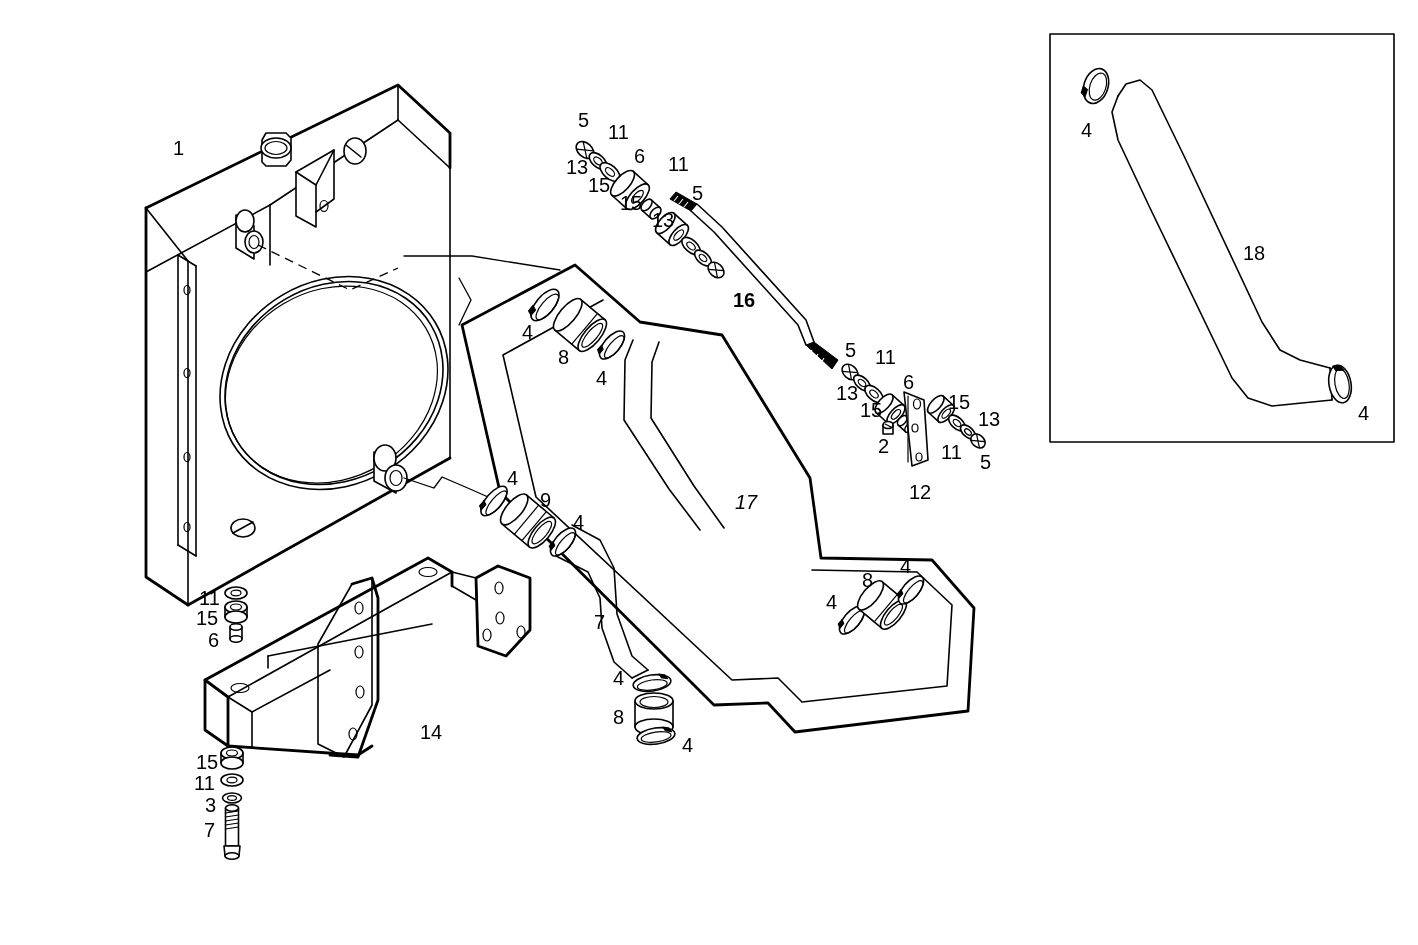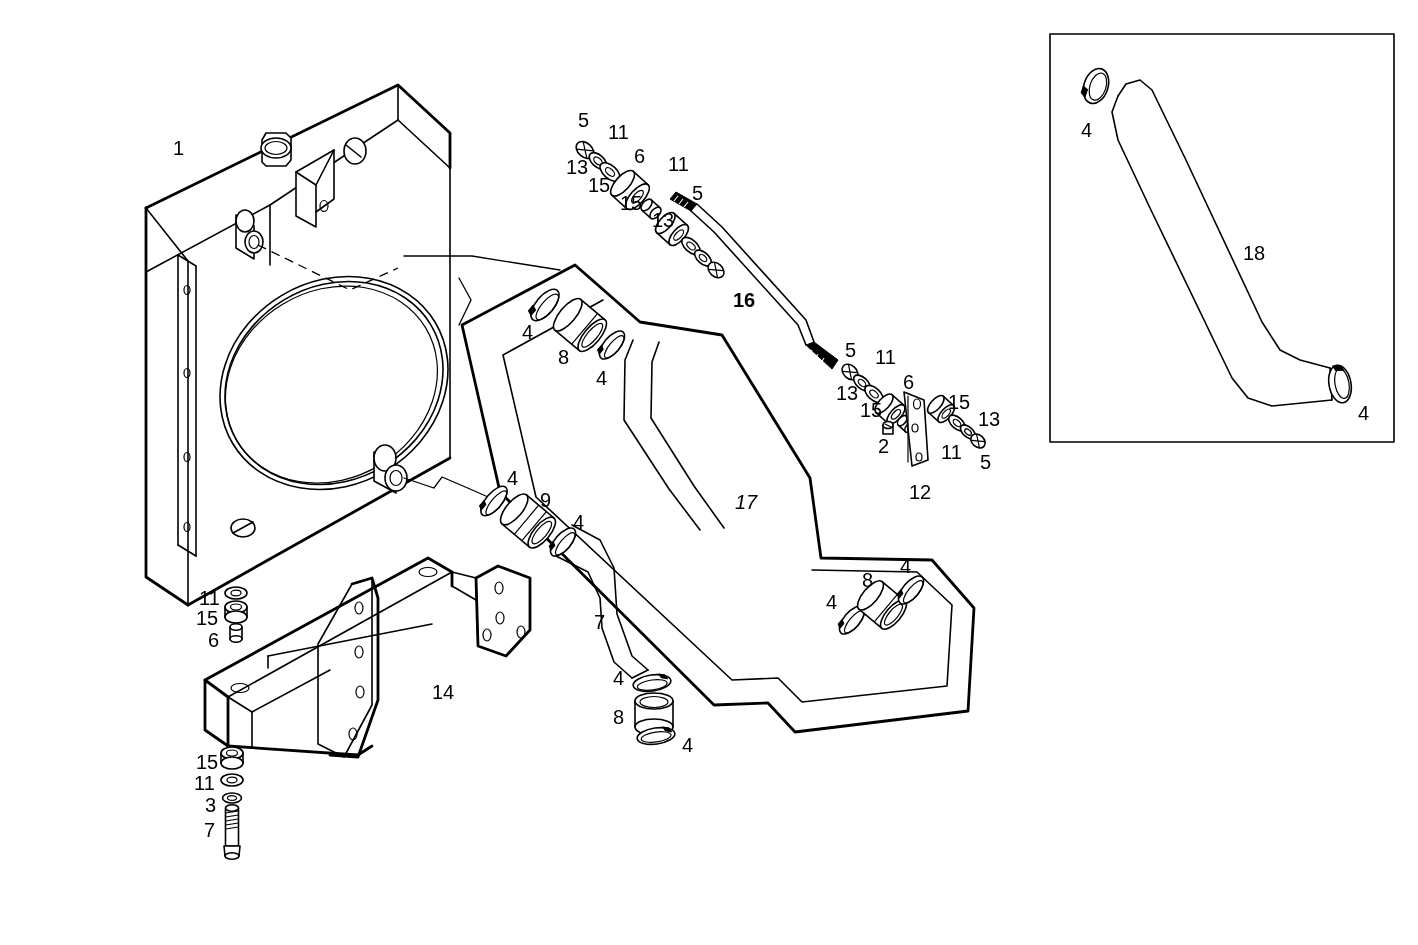--- a/index.html
+++ b/index.html
@@ -485,21 +485,21 @@
   <div class="callout" style="left:682px; top:735px;">4</div>
 
   <div class="callout" style="left:826px; top:592px;">4</div>
   <div class="callout" style="left:862px; top:570px;">8</div>
   <div class="callout" style="left:900px; top:556px;">4</div>
 
   <div class="callout" style="left:199px; top:588px;">11</div>
   <div class="callout" style="left:196px; top:608px;">15</div>
   <div class="callout" style="left:208px; top:630px;">6</div>
 
-  <div class="callout" style="left:420px; top:682px;margin-left:12px;">14</div>
+  <div class="callout" style="left:420px; top:722px;">14</div>
 
   <div class="callout" style="left:196px; top:752px;">15</div>
   <div class="callout" style="left:194px; top:773px;">11</div>
   <div class="callout" style="left:205px; top:795px;">3</div>
   <div class="callout" style="left:204px; top:820px;">7</div>
 
   <div class="callout" style="left:1081px; top:120px;">4</div>
   <div class="callout" style="left:1243px; top:243px;">18</div>
   <div class="callout" style="left:1358px; top:403px;">4</div>
 

